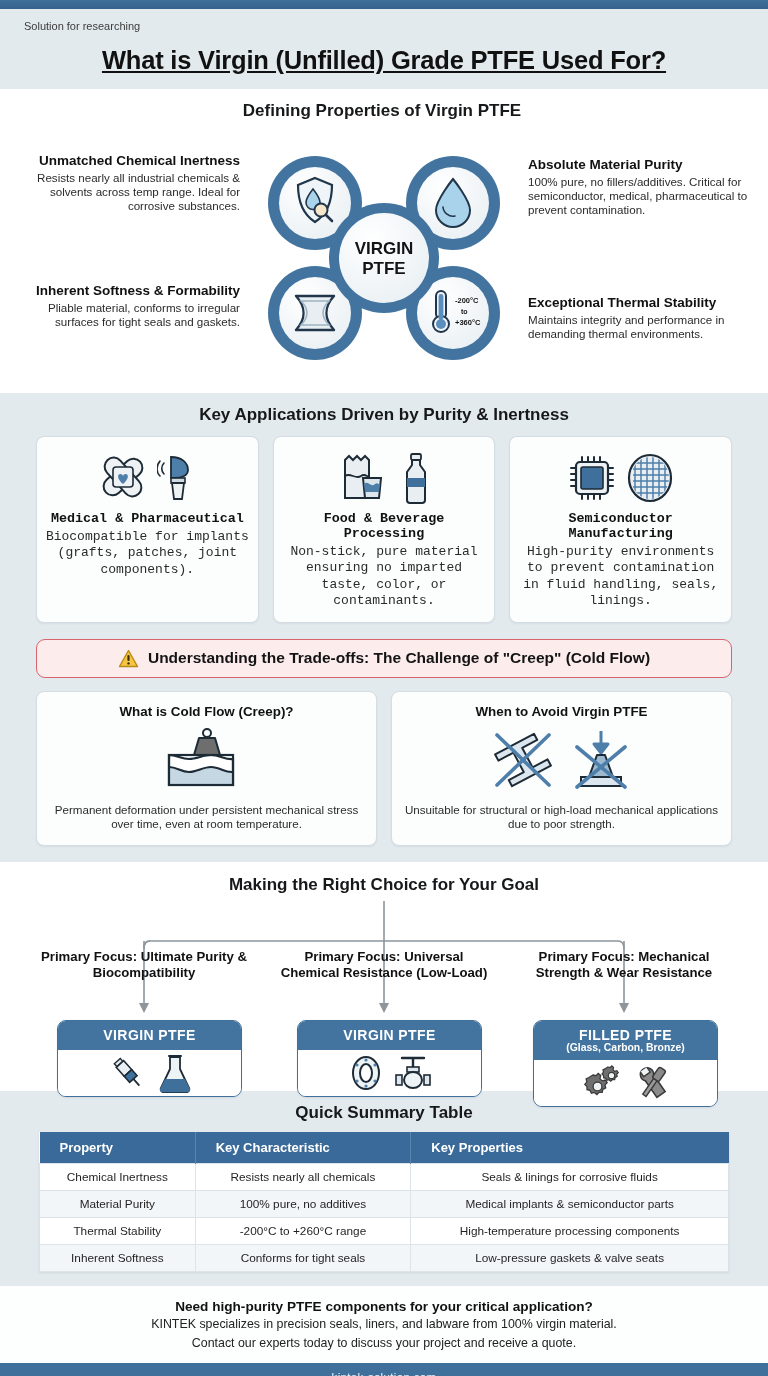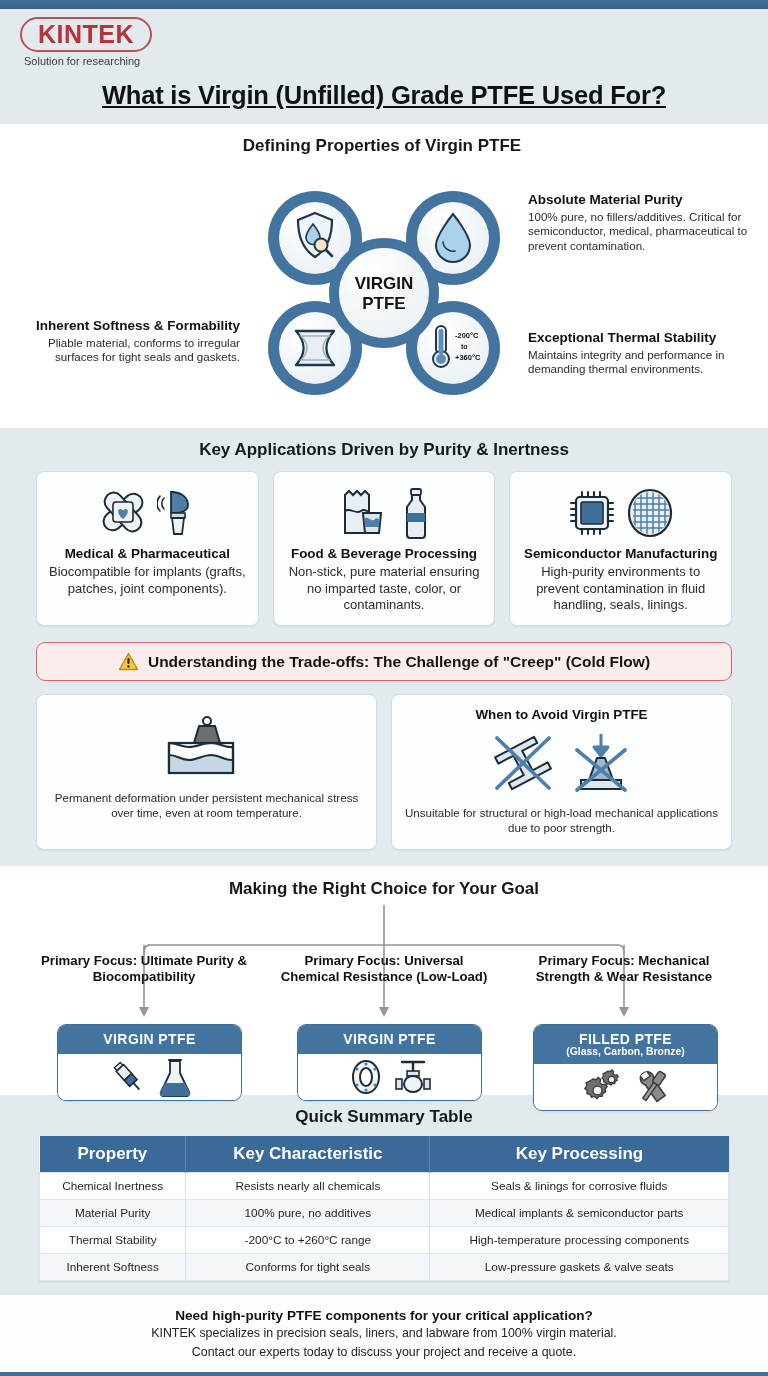--- a/index.html
+++ b/index.html
@@ -43,21 +43,21 @@
   .t-right { text-align: left; }
   #p-inert { left: 22px; top: 28px; }
   #p-soft  { left: 22px; top: 158px; }
   #p-pure  { left: 528px; top: 32px; width: 224px; }
   #p-therm { left: 528px; top: 170px; width: 224px; }
 
   .hub-svg { position: absolute; left: 245px; top: 8px; }
 
   
   .sec-apps { background: #e3eaee; padding: 12px 0 14px 0; flex: none; }
-  .cards3 { display: flex; gap: 14px; padding: 0 36px; margin-top: 11px; }
+  .cards3 { display: flex; gap: 14px; padding: 0 36px; margin-top: 11px; font-family: Liberation Mono, monospace; }
   .card {
     flex: 1; background: #fcfdfd; border: 1px solid #d3dde3; border-radius: 8px;
     padding: 12px 8px 12px 8px; text-align: center;
     box-shadow: 0 1px 2px rgba(40,60,80,.07);
   }
   .card-icons { height: 58px; display: flex; align-items: center; justify-content: center; gap: 8px; }
   .card-h { font-size: 13.4px; font-weight: bold; color: #111; margin-top: 4px; }
   .card-p { font-size: 13px; color: #2b2b2b; line-height: 1.26; margin-top: 3px; }
 
   
@@ -96,22 +96,22 @@
   .cb-head { background: #42749f; color: #fff; text-align: center; padding: 6px 4px 7px 4px; }
   .cb-head .t1 { font-size: 14px; font-weight: bold; letter-spacing: .4px; }
   .cb-head .t2 { font-size: 10.4px; font-weight: bold; margin-top: -1px; }
   .cb-body { height: 46px; display: flex; align-items: center; justify-content: center; gap: 10px; background:#fff; }
 
   
   .sec-table { background: #e3eaee; padding: 12px 0 14px 0; flex: none; }
   table { width: 690px; margin: 9px auto 0 auto; border-collapse: collapse; background: #fff;
     box-shadow: 0 1px 2px rgba(40,60,80,.1); }
   th {
-    background: #3a6a99; color: #fff; font-size: 17px; font-weight: bold;
-    padding: 8px 20px; text-align: center; border-right: 1px solid #5a86ad;
+    background: #3a6a99; color: #fff; font-size: 13px; font-weight: bold;
+    padding: 8px 20px; text-align: left; border-right: 1px solid #5a86ad;
   }
   th:last-child { border-right: none; }
   td { font-size: 11.8px; color: #1f1f1f; padding: 6px 6px; text-align: center;
        border: 1px solid #dde4e9; }
   tbody tr:nth-child(even) td { background: #f3f6f8; }
 
   
   .cta { background: #fdfefe; text-align: center; padding: 13px 0 12px 0; flex: none; }
   .cta-h { font-size: 13.6px; font-weight: bold; color: #111; }
   .cta-p { font-size: 12.4px; color: #222; margin-top: 2px; line-height: 1.33; }
@@ -120,33 +120,34 @@
 </style>
 </head>
 <body>
 
 <div class="page">
 
   <div class="topbar"></div>
 
   <div class="header">
     <div class="logo-wrap">
-      <div class="logo-pill">
-        <div class="logo-text">KINTEK</div>
-      </div>
       <div class="logo-tag">Solution for researching</div>
     </div>
     <div class="page-title">What is Virgin (Unfilled) Grade PTFE Used For?</div>
   </div>
 
   <div class="sec-props">
     <div class="sec-title">Defining Properties of Virgin PTFE</div>
 
     <div class="hub-area">
 
+      <div class="prop-txt t-left" id="p-inert">
+        <div class="prop-h">Unmatched Chemical Inertness</div>
+        <div class="prop-p">Resists nearly all industrial chemicals &amp; solvents across temp range. Ideal for corrosive substances.</div>
+      </div>
       <div class="prop-txt t-left" id="p-soft">
         <div class="prop-h">Inherent Softness &amp; Formability</div>
         <div class="prop-p">Pliable material, conforms to irregular surfaces for tight seals and gaskets.</div>
       </div>
       <div class="prop-txt t-right" id="p-pure">
         <div class="prop-h">Absolute Material Purity</div>
         <div class="prop-p">100% pure, no fillers/additives. Critical for semiconductor, medical, pharmaceutical to prevent contamination.</div>
       </div>
       <div class="prop-txt t-right" id="p-therm">
         <div class="prop-h">Exceptional Thermal Stability</div>
@@ -296,20 +297,21 @@
       <svg width="21" height="19" viewBox="0 0 21 19">
         <path d="M10.5 1.5 L19.5 17.5 H1.5 Z" fill="#f5c543" stroke="#b98a14" stroke-width="1.4" stroke-linejoin="round"></path>
         <rect x="9.4" y="6" width="2.2" height="6" rx="1.1" fill="#3a2c08"></rect>
         <circle cx="10.5" cy="14.4" r="1.2" fill="#3a2c08"></circle>
       </svg>
       <span class="wtext">Understanding the Trade-offs: The Challenge of "Creep" (Cold Flow)</span>
     </div>
 
     <div class="cards2">
       <div class="card2">
+        <div class="card2-h">What is Cold Flow (Creep)?</div>
         <div class="card2-icon">
           <svg width="92" height="66" viewBox="0 0 92 66">
             <circle cx="46" cy="6" r="4" fill="none" stroke="#1d2b36" stroke-width="2"></circle>
             <path d="M38 11 h16 l5 17 H33 Z" fill="#6e6e6e" stroke="#1d2b36" stroke-width="2" stroke-linejoin="round"></path>
             <path d="M8 28 c8 0 12 4 20 4 s14 -4 22 -4 c9 0 14 5 22 4 v26 H8 Z" fill="#ffffff" stroke="#1d2b36" stroke-width="2.2"></path>
             <path d="M8 40 c8 0 12 5 20 5 s14 -5 22 -5 c9 0 14 6 22 5 v13 H8 Z" fill="#c5d7e3"></path>
             <path d="M8 40 c8 0 12 5 20 5 s14 -5 22 -5 c9 0 14 6 22 5" fill="none" stroke="#1d2b36" stroke-width="2"></path>
             <rect x="8" y="28" width="64" height="30" fill="none" stroke="#1d2b36" stroke-width="2.2"></rect>
           </svg>
         </div>
@@ -455,21 +457,21 @@
     </div>
   </div>
 
   <div class="sec-table">
     <div class="sec-title">Quick Summary Table</div>
     <table>
       <thead>
           <tr id="sum-head">
             <th>Property</th>
             <th>Key Characteristic</th>
-            <th>Key Processing</th>
+            <th>Key Properties</th>
           </tr>
         </thead>
       <tbody id="sum-body">
           <tr>
             <td>Chemical Inertness</td>
             <td>Resists nearly all chemicals</td>
             <td>Seals &amp; linings for corrosive fluids</td>
           </tr>
           <tr>
             <td>Material Purity</td>

